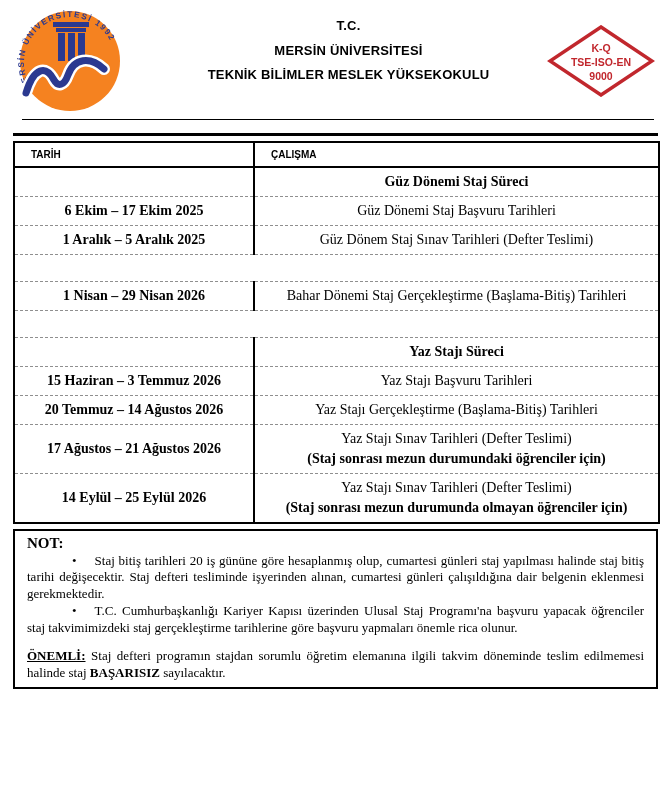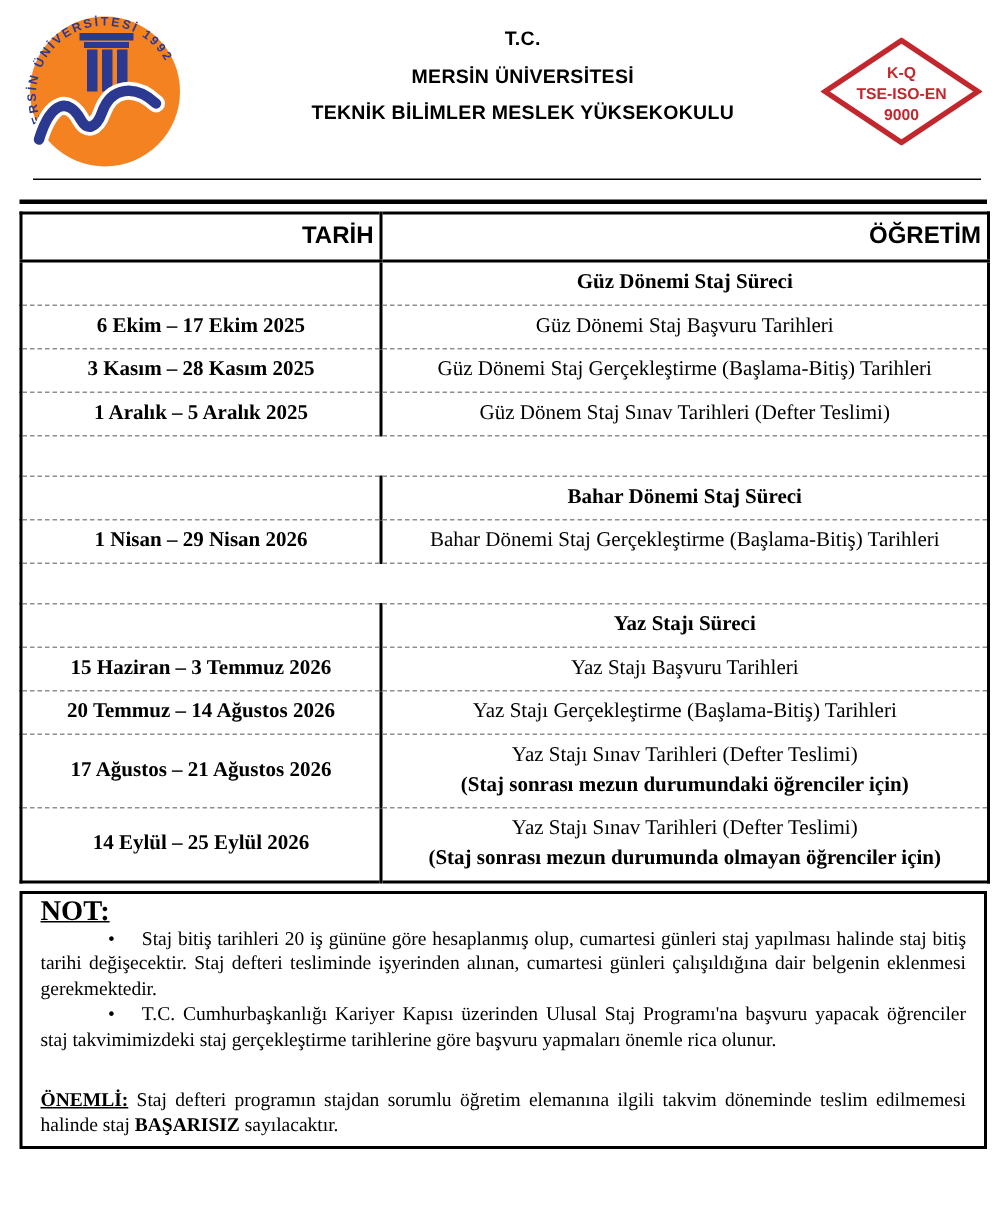--- a/index.html
+++ b/index.html
@@ -36,24 +36,24 @@
   
   table.calendar {
     width: 645px;
     margin: 5px 13px 0 13px;
     border-collapse: collapse;
     table-layout: fixed;
     border: 2px solid #000;
   }
   table.calendar th {
     font-family: "Liberation Sans", sans-serif;
-    font-size: 16px;
+    font-size: 10px;
     font-weight: bold;
-    text-align: right;
-    padding: 6px 4px;
+    text-align: left;
+    padding: 6px 16px;
     border-bottom: 2.5px solid #000;
   }
   table.calendar td {
     text-align: center;
     font-size: 14px;
     line-height: 20px;
     padding: 4px 4px;
     border-top: 1px dashed #8f8f8f;
   }
   th.col-desc, td.desc-cell { border-left: 2px solid #000; }
@@ -62,28 +62,28 @@
   tr.spacer-row td { height: 27px; padding: 0; border-left: none; }
 
   
   .note-box {
     margin: 5px 13px 0 13px;
     border: 2px solid #000;
     padding: 4px 12px 6px 12px;
     font-size: 13px;
     line-height: 16.5px;
   }
-  .note-title { font-weight: bold; font-size: 19px; text-decoration: underline; }
+  .note-title { font-weight: bold; font-size: 15px; }
   .note-bullet {
     text-align: justify;
     text-indent: 45px;
     margin-top: 1px;
   }
   .bullet-glyph { padding-right: 18px; }
-  .important { margin-top: 24px; text-align: justify; }
+  .important { margin-top: 12px; text-align: justify; }
   .imp-label { font-weight: bold; text-decoration: underline; }
   .imp-bold { font-weight: bold; }
 </style>
 </head>
 <body>
 
 <div class="page">
 
   <div class="header">
 
@@ -128,46 +128,38 @@
   <div class="rule-thick"></div>
 
   <table class="calendar">
     <colgroup>
         <col style="width:240px">
         <col style="width:405px">
       </colgroup>
     <thead>
       <tr>
         <th class="col-date">TARİH</th>
-        <th class="col-desc">ÖĞRETİM</th>
+        <th class="col-desc">ÇALIŞMA</th>
       </tr>
     </thead>
     <tbody id="calendar-body">
         <tr>
           <td class="date-cell"></td>
           <td class="desc-cell section-title">Güz Dönemi Staj Süreci</td>
         </tr>
         <tr>
           <td class="date-cell date-value">6 Ekim – 17 Ekim 2025</td>
           <td class="desc-cell"><span>Güz Dönemi Staj Başvuru Tarihleri</span></td>
         </tr>
         <tr>
-          <td class="date-cell date-value">3 Kasım – 28 Kasım 2025</td>
-          <td class="desc-cell"><span>Güz Dönemi Staj Gerçekleştirme (Başlama-Bitiş) Tarihleri</span></td>
-        </tr>
-        <tr>
           <td class="date-cell date-value">1 Aralık – 5 Aralık 2025</td>
           <td class="desc-cell"><span>Güz Dönem Staj Sınav Tarihleri (Defter Teslimi)</span></td>
         </tr>
         <tr class="spacer-row">
           <td colspan="2"></td>
-        </tr>
-        <tr>
-          <td class="date-cell"></td>
-          <td class="desc-cell section-title">Bahar Dönemi Staj Süreci</td>
         </tr>
         <tr>
           <td class="date-cell date-value">1 Nisan – 29 Nisan 2026</td>
           <td class="desc-cell"><span>Bahar Dönemi Staj Gerçekleştirme (Başlama-Bitiş) Tarihleri</span></td>
         </tr>
         <tr class="spacer-row">
           <td colspan="2"></td>
         </tr>
         <tr>
           <td class="date-cell"></td>

